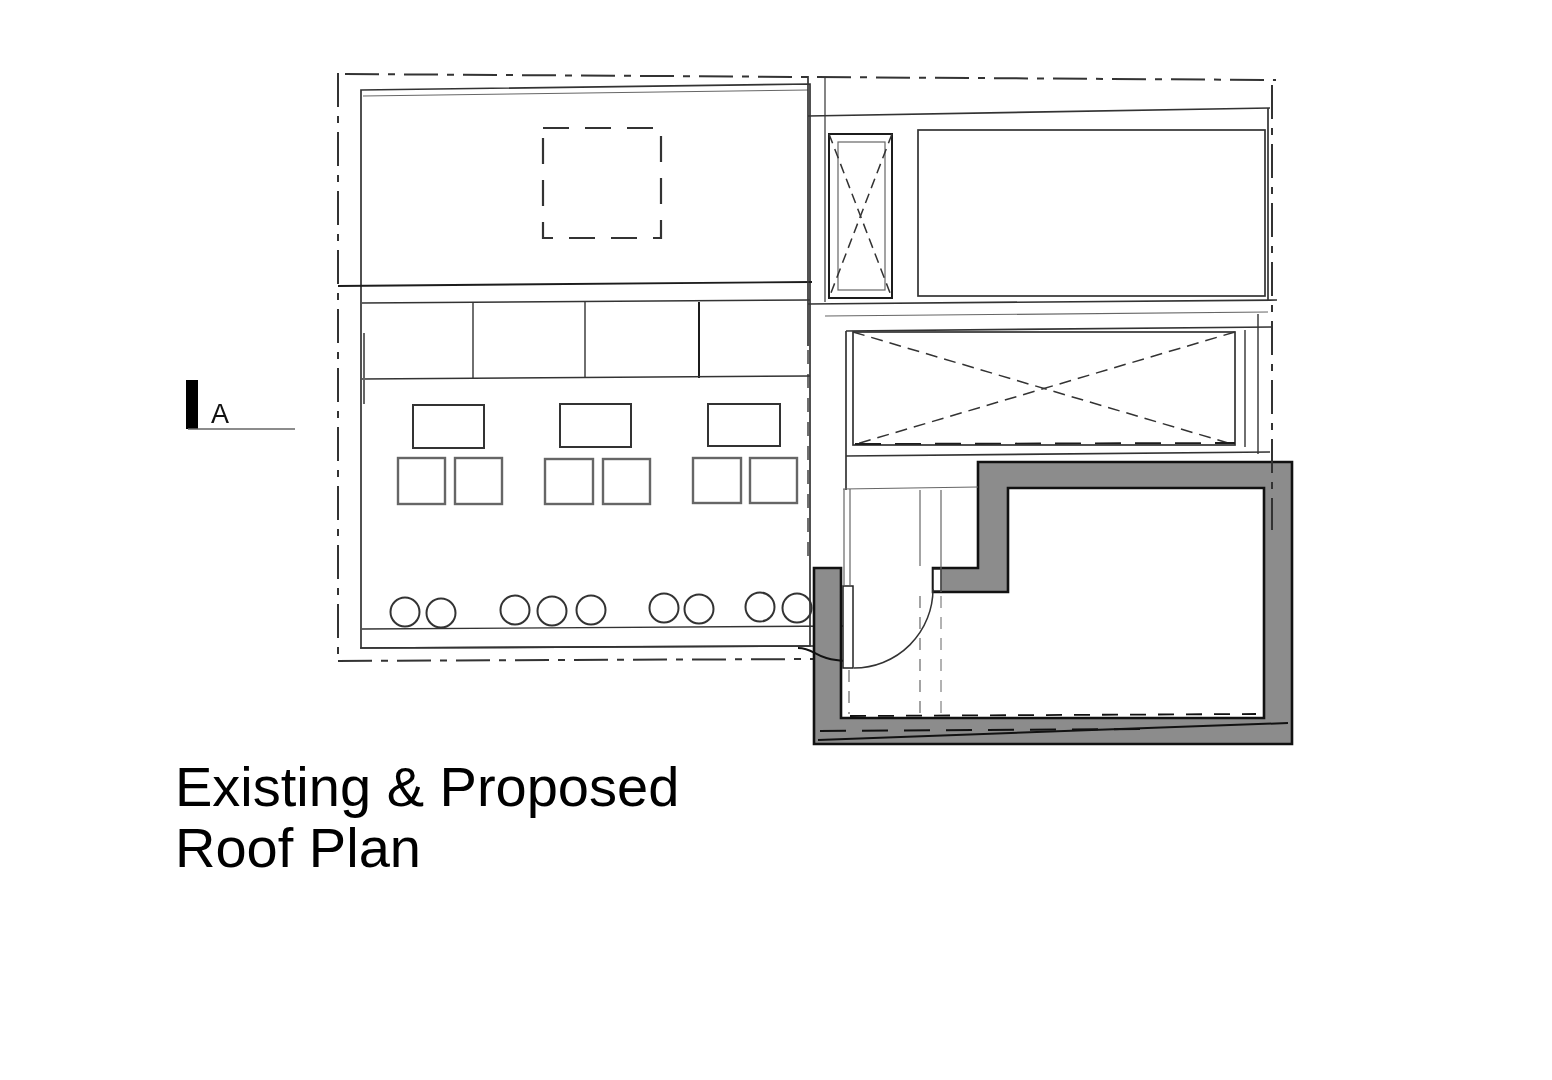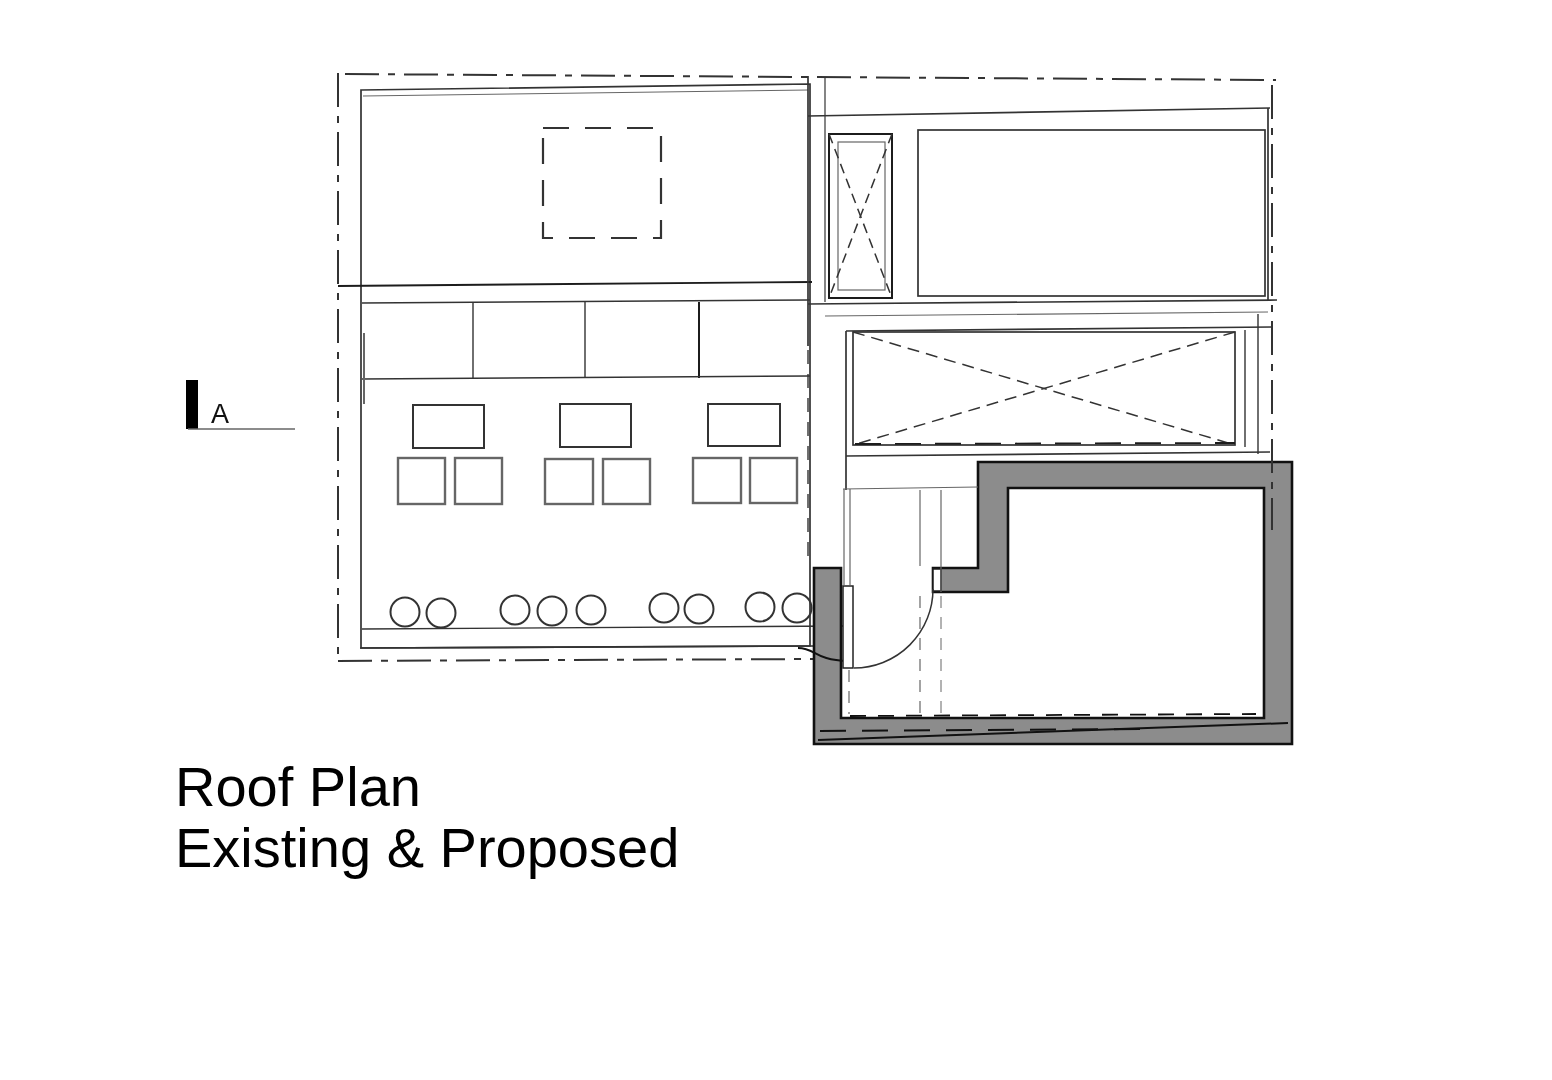--- a/index.html
+++ b/index.html
@@ -156,16 +156,16 @@
     </g>
 
     <g>
       <rect x="186" y="380" width="12" height="49" fill="#000000"></rect>
       <text class="marker-label" x="211" y="423">A</text>
       <line class="soft" stroke-width="1.5" x1="188" y1="429" x2="295" y2="429"></line>
     </g>
   </svg>
 
   <div class="title">
+    <div>Existing &amp; Proposed</div>
     <div>Roof Plan</div>
-    <div>Existing &amp; Proposed</div>
   </div>
 </div>
 
 </body></html>

